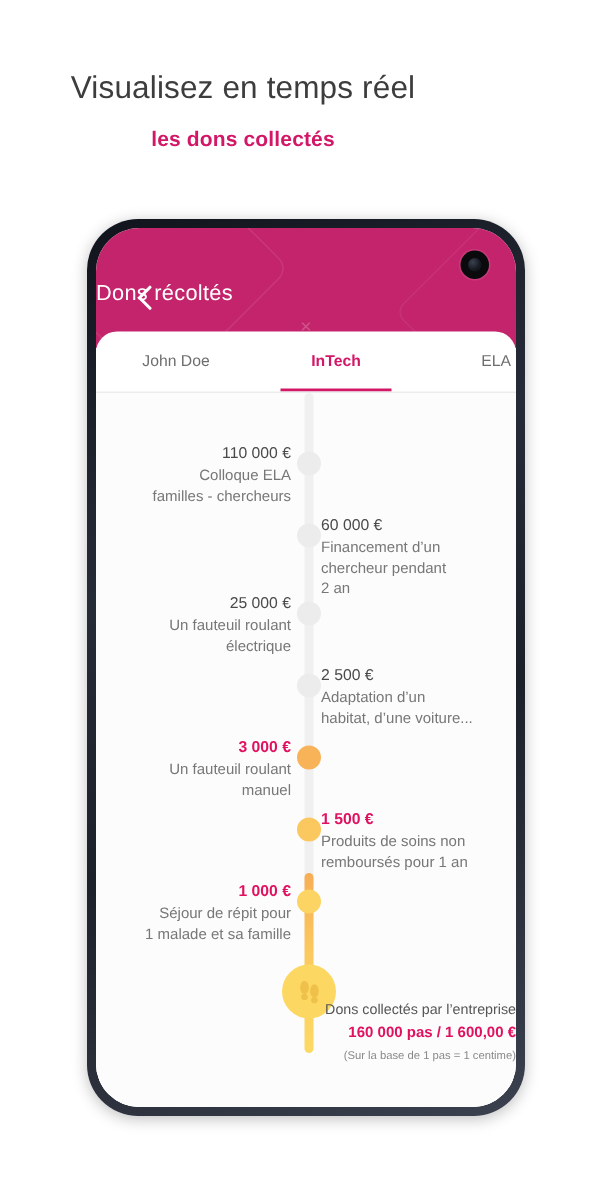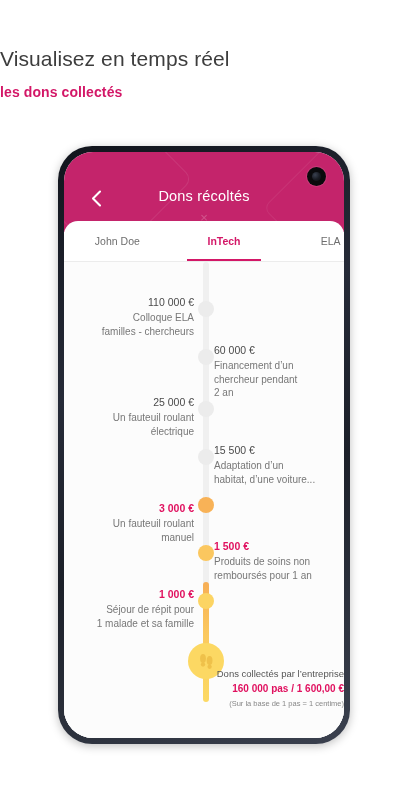--- a/index.html
+++ b/index.html
@@ -8,20 +8,21 @@
     width:407px;height:800px;
     background:#ffffff;
     font-family:"Liberation Sans","DejaVu Sans",sans-serif;
     overflow:hidden;
     position:relative;
   }
 
   
   .headline{
     position:absolute;left:0;top:44px;width:324px;
+    text-align:center;
   }
   .headline-1{
     font-size:21px;
     color:#3d3d3d;
     font-weight:400;
     letter-spacing:.1px;
     line-height:30px;
   }
   .headline-2{
     font-size:14px;
@@ -75,21 +76,20 @@
   }
   .back-btn{
     position:absolute;left:22px;top:36px;
     width:20px;height:20px;
     display:flex;align-items:center;justify-content:center;
     cursor:pointer;
   }
   .back-btn svg{display:block;}
   .app-title{
     position:absolute;left:0;top:36px;width:280px;
-    text-align:center;
     color:#ffffff;
     font-size:14.5px;
     font-weight:400;
     letter-spacing:.2px;
   }
   .header-x{
     position:absolute;left:0;top:58px;width:280px;
     text-align:center;
     color:rgba(255,255,255,.22);
     font-size:13px;
@@ -283,26 +283,26 @@
           <div class="desc">2 an</div>
         </div>
 
         <div class="entry left" style="top:133px;">
           <div class="amount">25 000 €</div>
           <div class="desc">Un fauteuil roulant</div>
           <div class="desc">électrique</div>
         </div>
 
         <div class="entry right" style="top:181px;">
-          <div class="amount">15 500 €</div>
+          <div class="amount">2 500 €</div>
           <div class="desc">Adaptation d’un</div>
           <div class="desc">habitat, d’une voiture...</div>
         </div>
 
-        <div class="entry left" style="top:239px;">
+        <div class="entry left" style="top:229px;">
           <div class="amount pink">3 000 €</div>
           <div class="desc">Un fauteuil roulant</div>
           <div class="desc">manuel</div>
         </div>
 
         <div class="entry right" style="top:277px;">
           <div class="amount pink">1 500 €</div>
           <div class="desc">Produits de soins non</div>
           <div class="desc">remboursés pour 1 an</div>
         </div>

